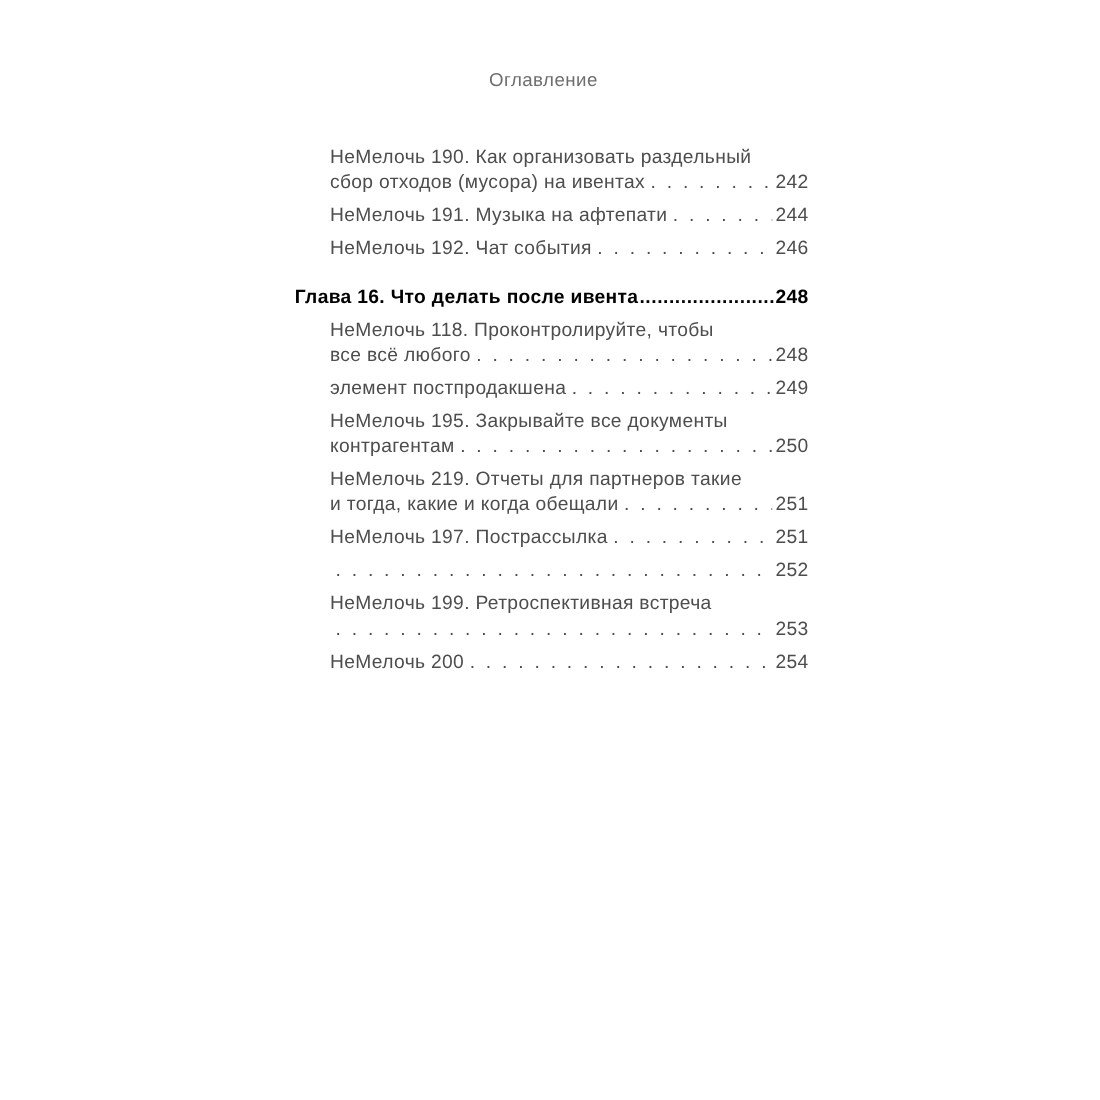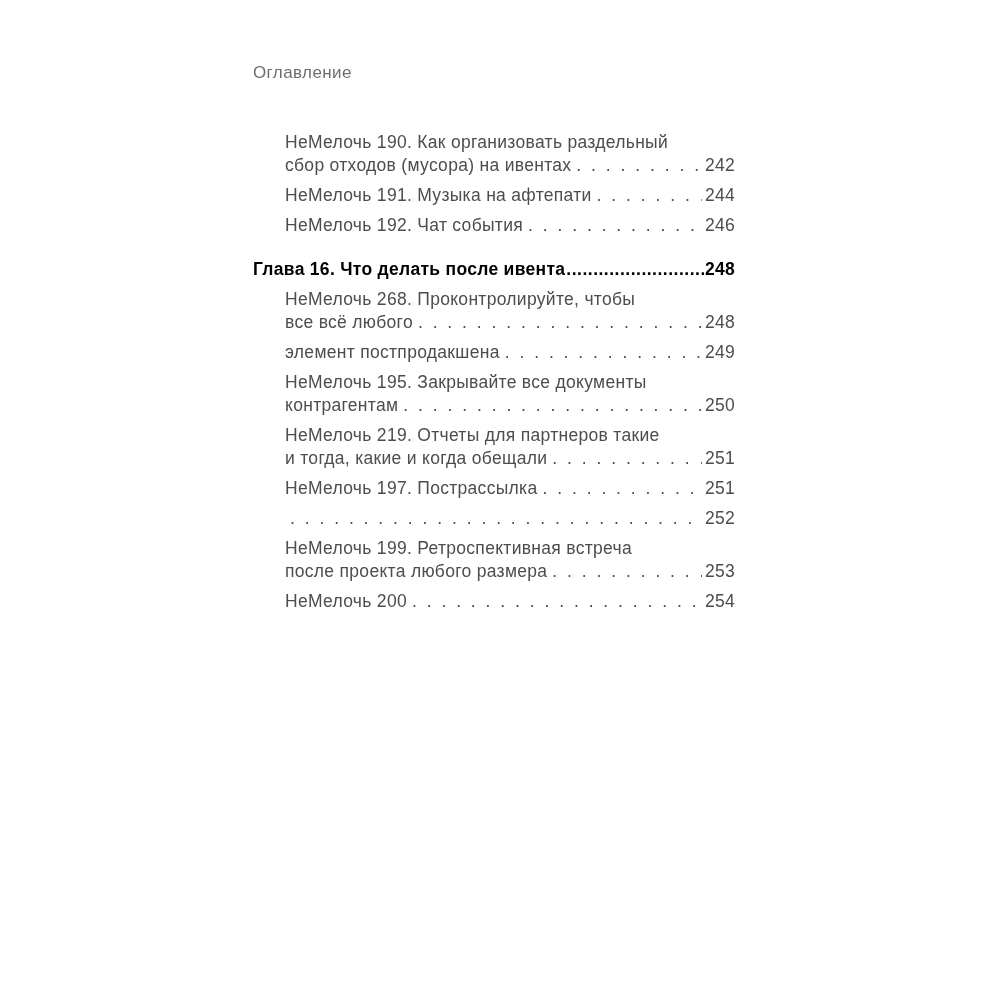--- a/index.html
+++ b/index.html
@@ -13,36 +13,36 @@
     height: 1000px;
     background: #ffffff;
     font-family: "Liberation Sans", sans-serif;
     overflow: hidden;
   }
   .running-header {
     position: absolute;
     top: 63px;
     left: 253px;
     width: 482px;
-    text-align: left;
+    text-align: center;
     font-size: 17px;
     letter-spacing: 0.4px;
     color: #6e6e6e;
   }
   .toc {
     position: absolute;
     top: 131px;
     left: 253px;
     width: 482px;
     font-size: 17.5px;
     line-height: 23px;
     letter-spacing: 0.3px;
     color: #4d4d4d;
   }
-  .entry { margin: 0 0 7px 0; }
+  .entry { margin: 0 0 7px 15px; }
   .entry.item { padding-left: 32px; }
   .entry.chapter {
     margin-top: 21px;
     font-weight: bold;
     color: #000000;
   }
   .entry .line { white-space: nowrap; }
   .entry .row {
     display: flex;
     align-items: baseline;
@@ -91,21 +91,21 @@
     </div>
   </div>
       <div class="entry chapter">
     <div class="row">
       <span class="text">Глава 16. Что делать после ивента</span>
       <span class="leader">............................................................................................................................................................................................................................</span>
       <span class="page-num">248</span>
     </div>
   </div>
       <div class="entry item">
-    <div class="line">НеМелочь 268. Проконтролируйте, чтобы</div>
+    <div class="line">НеМелочь 118. Проконтролируйте, чтобы</div>
         <div class="row">
       <span class="text">все всё любого</span>
       <span class="leader">. . . . . . . . . . . . . . . . . . . . . . . . . . . . . . . . . . . . . . . . . . . . . . . . . . . . . . . . . . . . . . . . . . . . . . . . . . . . . . . . . . . . . . . . . . . . . . . . . . . . . . . . . . . . . . . . . . . . . . . . </span>
       <span class="page-num">248</span>
     </div>
   </div>
       <div class="entry item">
         <div class="row">
       <span class="text">элемент постпродакшена</span>
       <span class="leader">. . . . . . . . . . . . . . . . . . . . . . . . . . . . . . . . . . . . . . . . . . . . . . . . . . . . . . . . . . . . . . . . . . . . . . . . . . . . . . . . . . . . . . . . . . . . . . . . . . . . . . . . . . . . . . . . . . . . . . . . </span>
@@ -137,21 +137,20 @@
   </div>
       <div class="entry item">
     <div class="row">
       <span class="leader">. . . . . . . . . . . . . . . . . . . . . . . . . . . . . . . . . . . . . . . . . . . . . . . . . . . . . . . . . . . . . . . . . . . . . . . . . . . . . . . . . . . . . . . . . . . . . . . . . . . . . . . . . . . . . . . . . . . . . . . . </span>
       <span class="page-num">252</span>
     </div>
   </div>
       <div class="entry item">
     <div class="line">НеМелочь 199. Ретроспективная встреча</div>
         <div class="row">
-      <span class="text">после проекта любого размера</span>
       <span class="leader">. . . . . . . . . . . . . . . . . . . . . . . . . . . . . . . . . . . . . . . . . . . . . . . . . . . . . . . . . . . . . . . . . . . . . . . . . . . . . . . . . . . . . . . . . . . . . . . . . . . . . . . . . . . . . . . . . . . . . . . . </span>
       <span class="page-num">253</span>
     </div>
   </div>
       <div class="entry item">
     <div class="row">
       <span class="text">НеМелочь 200</span>
       <span class="leader">. . . . . . . . . . . . . . . . . . . . . . . . . . . . . . . . . . . . . . . . . . . . . . . . . . . . . . . . . . . . . . . . . . . . . . . . . . . . . . . . . . . . . . . . . . . . . . . . . . . . . . . . . . . . . . . . . . . . . . . . </span>
       <span class="page-num">254</span>
     </div>

